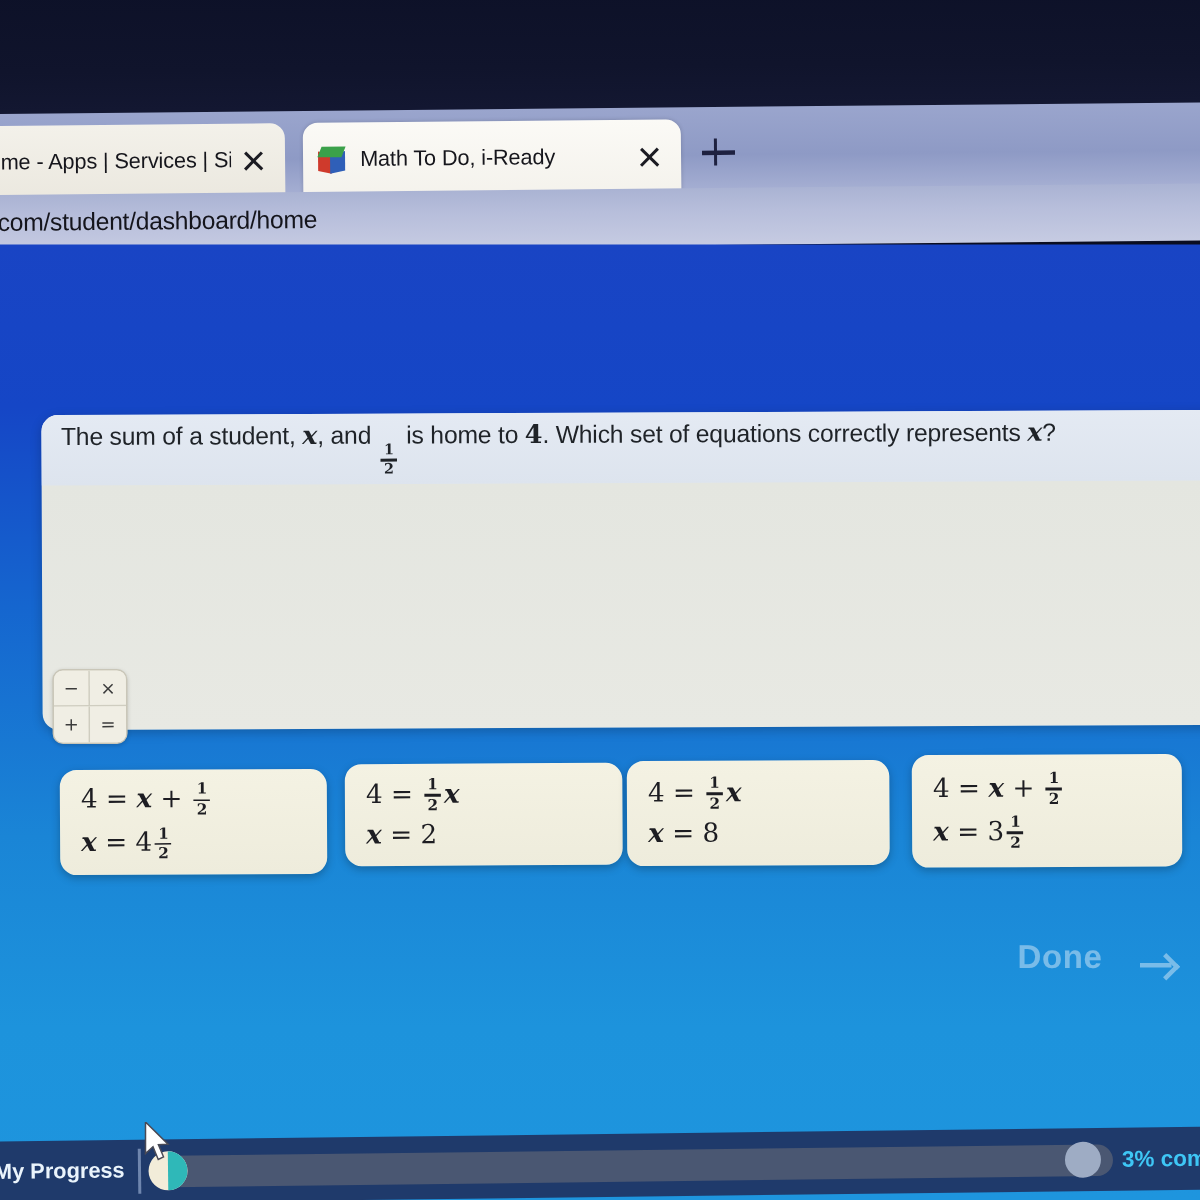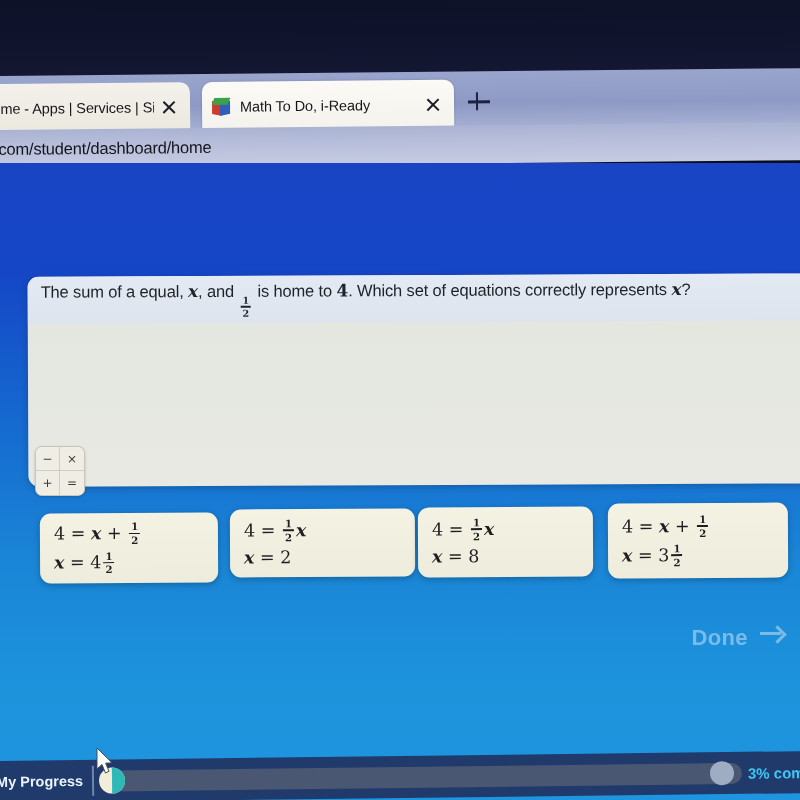--- a/index.html
+++ b/index.html
@@ -271,22 +271,22 @@
   #card0 { left: 40px;  top: 350px; width: 178px; height: 70px; transform: rotate(-0.3deg); }
   #card1 { left: 230px; top: 346px; width: 185px; height: 68px; transform: rotate(-0.3deg); }
   #card2 { left: 418px; top: 344px; width: 175px; height: 70px; transform: rotate(-0.3deg); }
   #card3 { left: 608px; top: 340px; width: 180px; height: 75px; transform: rotate(-0.3deg); }
 
   
   .done-btn {
     position: absolute;
     right: 14px; top: 462px;
     display: flex;
-    align-items: flex-start;
-    gap: 12px;
+    align-items: flex-end;
+    gap: 25px;
     opacity: 0.52;
   }
   .done-label {
     font-size: 22px;
     font-weight: 700;
     color: #cfe6f7;
     letter-spacing: 0.4px;
   }
   .arrow-icon {
     position: relative;
@@ -417,21 +417,21 @@
 
   <div class="urlbar">
     <span class="url-text">.com/student/dashboard/home</span>
   </div>
 
   <div class="viewport">
 
     <div class="qpanel">
       <div class="qhead">
         <div class="qtext">
-          <span>The sum of a equal, </span><span class="mvar">x</span><span>, and </span><span class="frac">
+          <span>The sum of a student, </span><span class="mvar">x</span><span>, and </span><span class="frac">
               <span class="num">1</span>
               <span class="bar"></span>
               <span class="den">2</span>
             </span><span> is home to </span><span class="mnum">4</span><span>. Which set of equations correctly represents </span><span class="mvar">x</span><span>?</span>
         </div>
       </div>
     </div>
 
     <div class="keypad">
       <div class="key">−</div>

